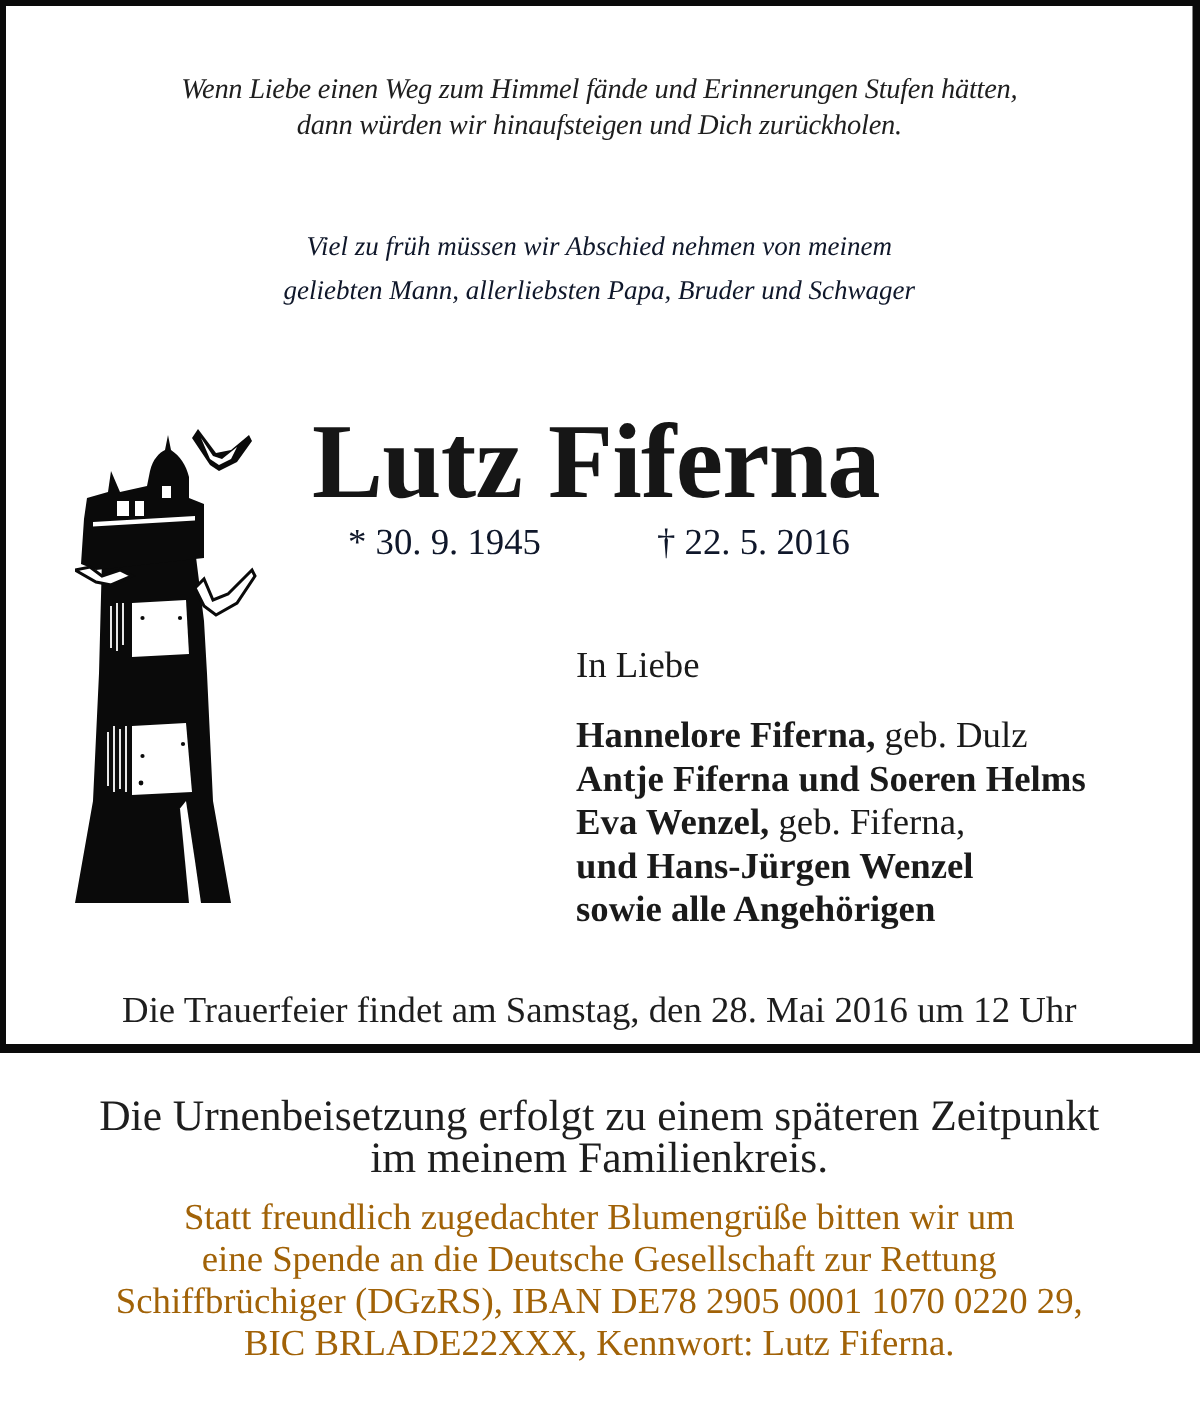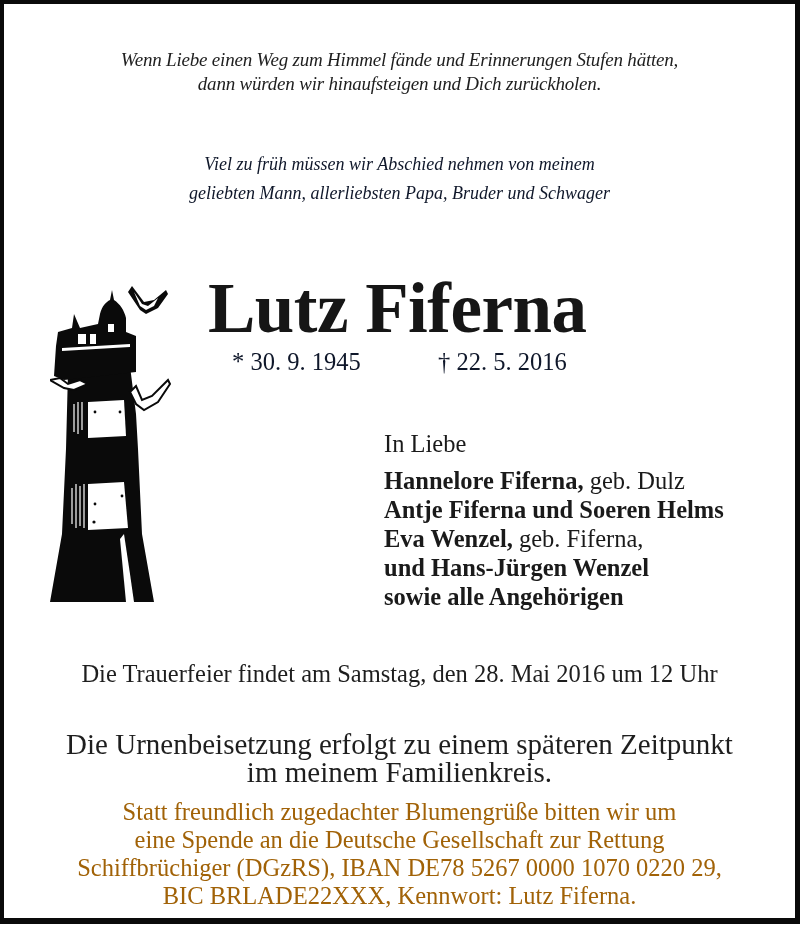--- a/index.html
+++ b/index.html
@@ -1,19 +1,19 @@
 <!DOCTYPE html>
 <html><head>
 <meta charset="utf-8">
 <style>
   html, body { margin: 0; padding: 0; background: #ffffff; }
   body { width: 800px; height: 946px; overflow: hidden; }
   .page {
     position: relative;
-    width: 800px; height: 924px;
+    width: 800px; height: 702px;
     box-sizing: border-box;
     border-top: 4px solid #0a0a0a;
     border-left: 4px solid #0a0a0a;
     border-right: 5px solid #0a0a0a;
     border-bottom: 6px solid #0a0a0a;
     background: #ffffff;
     color: #1a1a1a;
     font-family: "Liberation Serif", "DejaVu Serif", serif;
   }
   .abs { position: absolute; }
@@ -54,21 +54,21 @@
   }
   .born { left: 228px; }
   .died { left: 434px; }
   .family {
     left: 380px; top: 425px;
     font-size: 24.5px;
     line-height: 29px;
     color: #1a1a1a;
     white-space: nowrap;
   }
-  .family .in-liebe { margin-bottom: 8px; }
+  .family .in-liebe { margin-bottom: 18px; }
   .family b { font-weight: bold; }
   .ceremony {
     top: 656px;
     font-size: 24.5px;
     line-height: 28px;
     color: #1e1e1e;
   }
   .ceremony div, .burial div, .donation div { white-space: nowrap; }
   .burial {
     top: 726px;
@@ -161,17 +161,17 @@
   </div>
 
   <div class="abs center burial">
     <div>Die Urnenbeisetzung erfolgt zu einem späteren Zeitpunkt</div>
     <div>im meinem Familienkreis.</div>
   </div>
 
   <div class="abs center donation">
     <div>Statt freundlich zugedachter Blumengrüße bitten wir um</div>
     <div>eine Spende an die Deutsche Gesellschaft zur Rettung</div>
-    <div>Schiffbrüchiger (DGzRS), IBAN DE78 5267 0000 1070 0220 29,</div>
+    <div>Schiffbrüchiger (DGzRS), IBAN DE78 2905 0001 1070 0220 29,</div>
     <div>BIC BRLADE22XXX, Kennwort: Lutz Fiferna.</div>
   </div>
 
 </div>
 
 </body></html>

